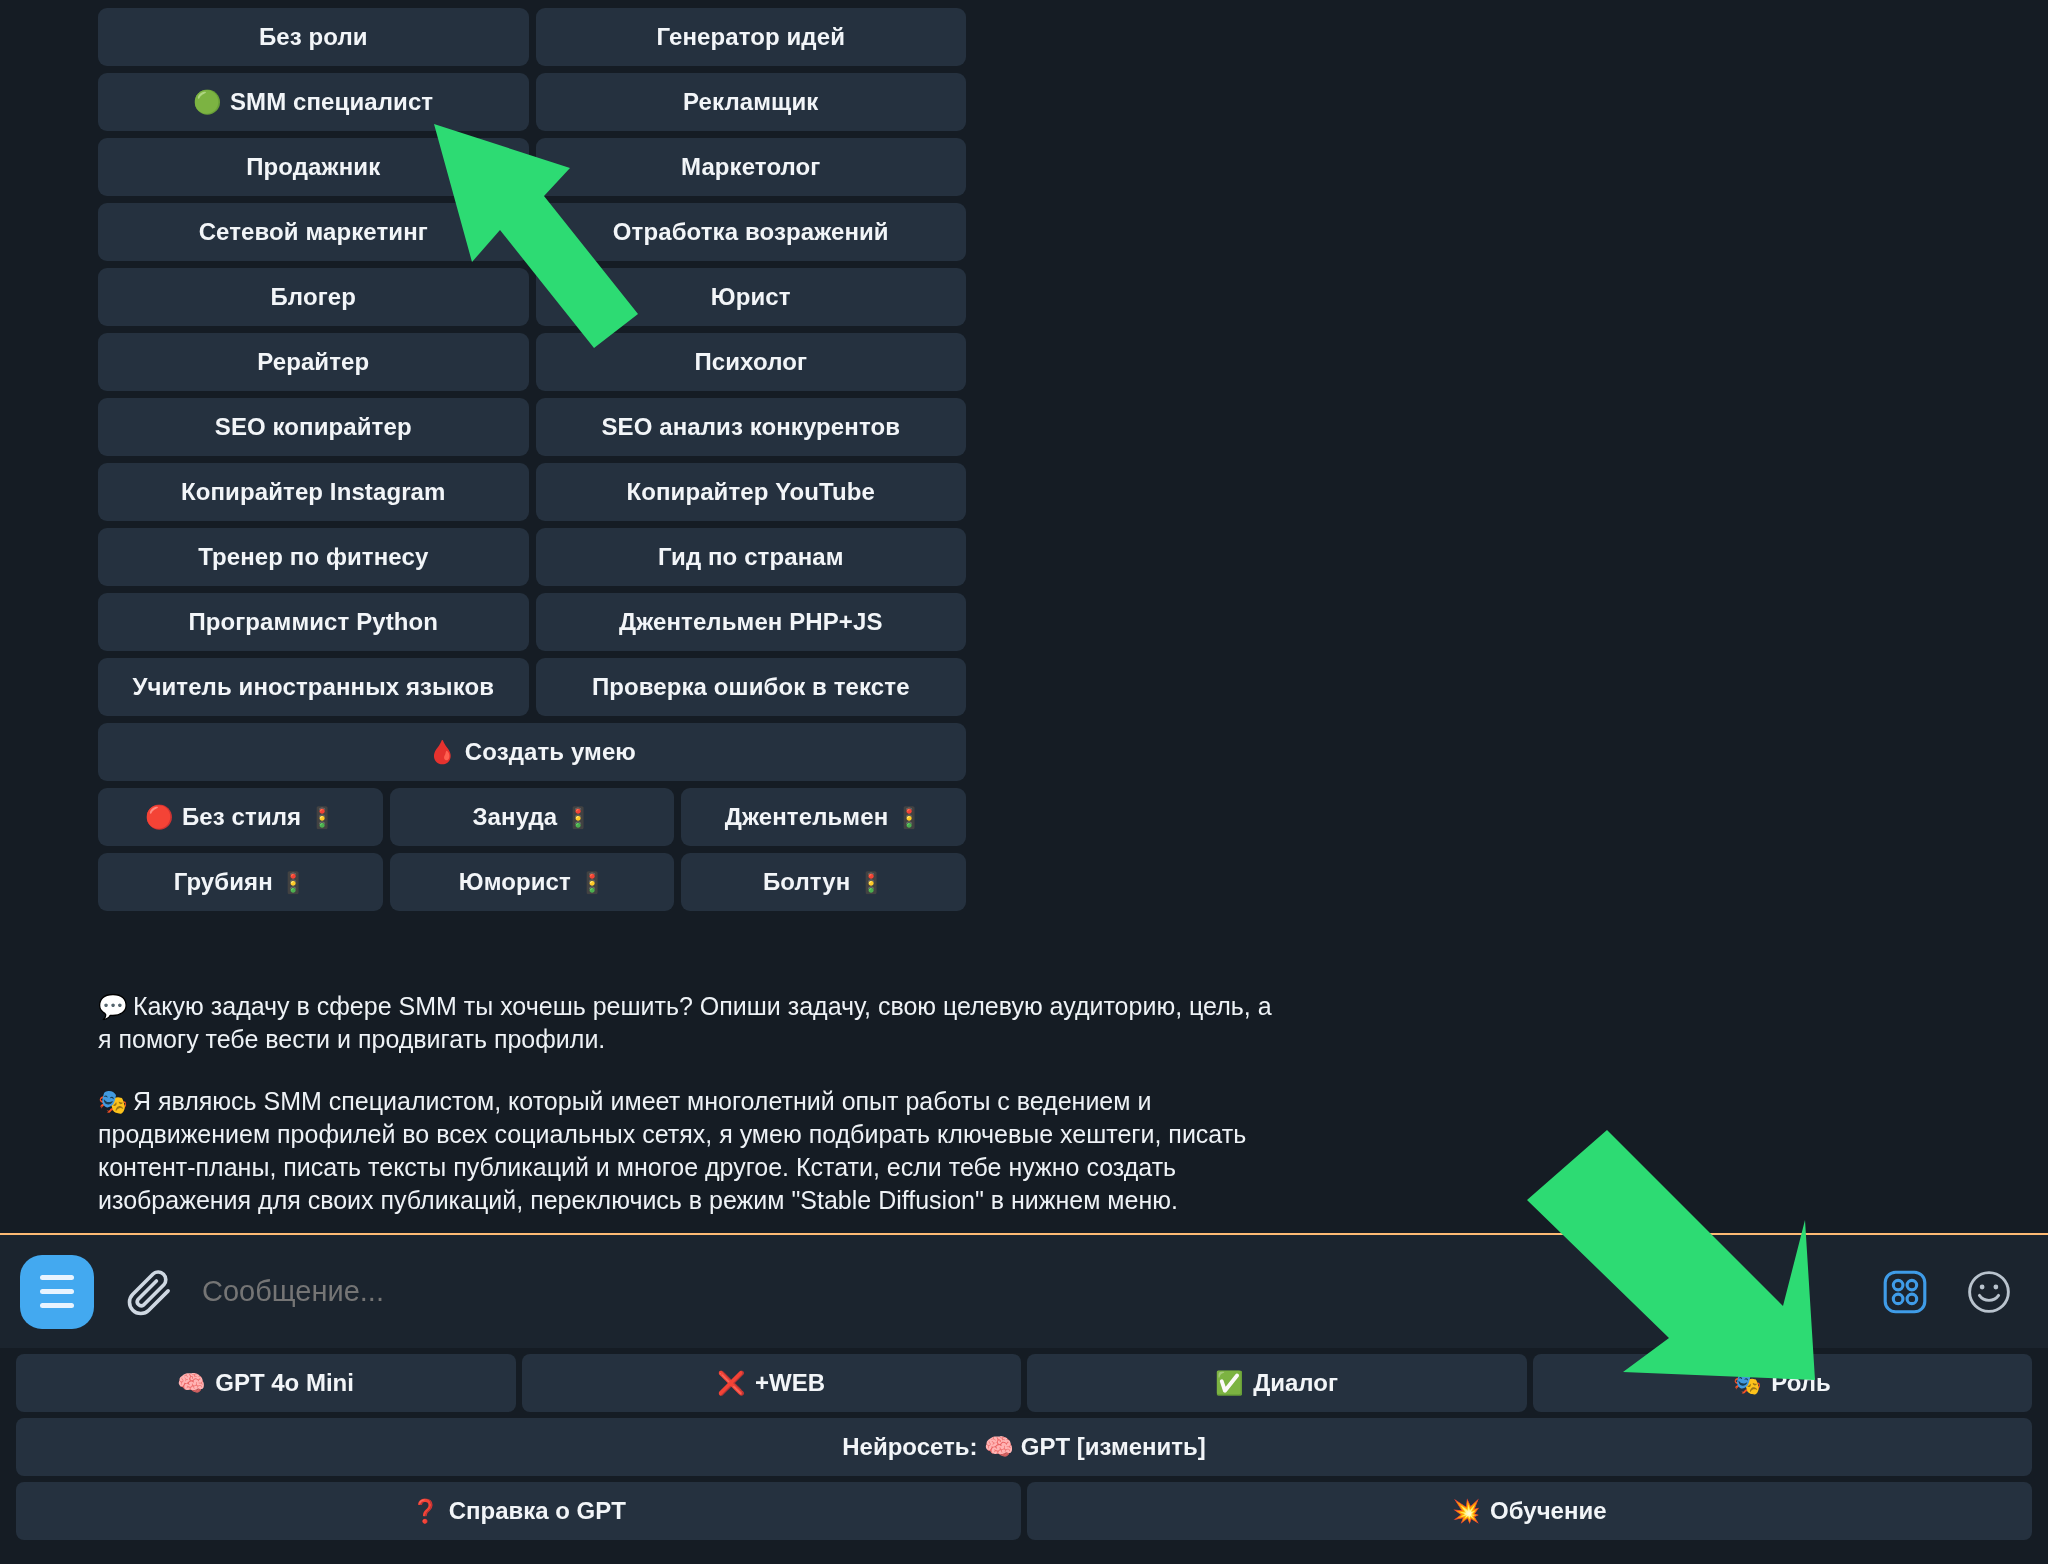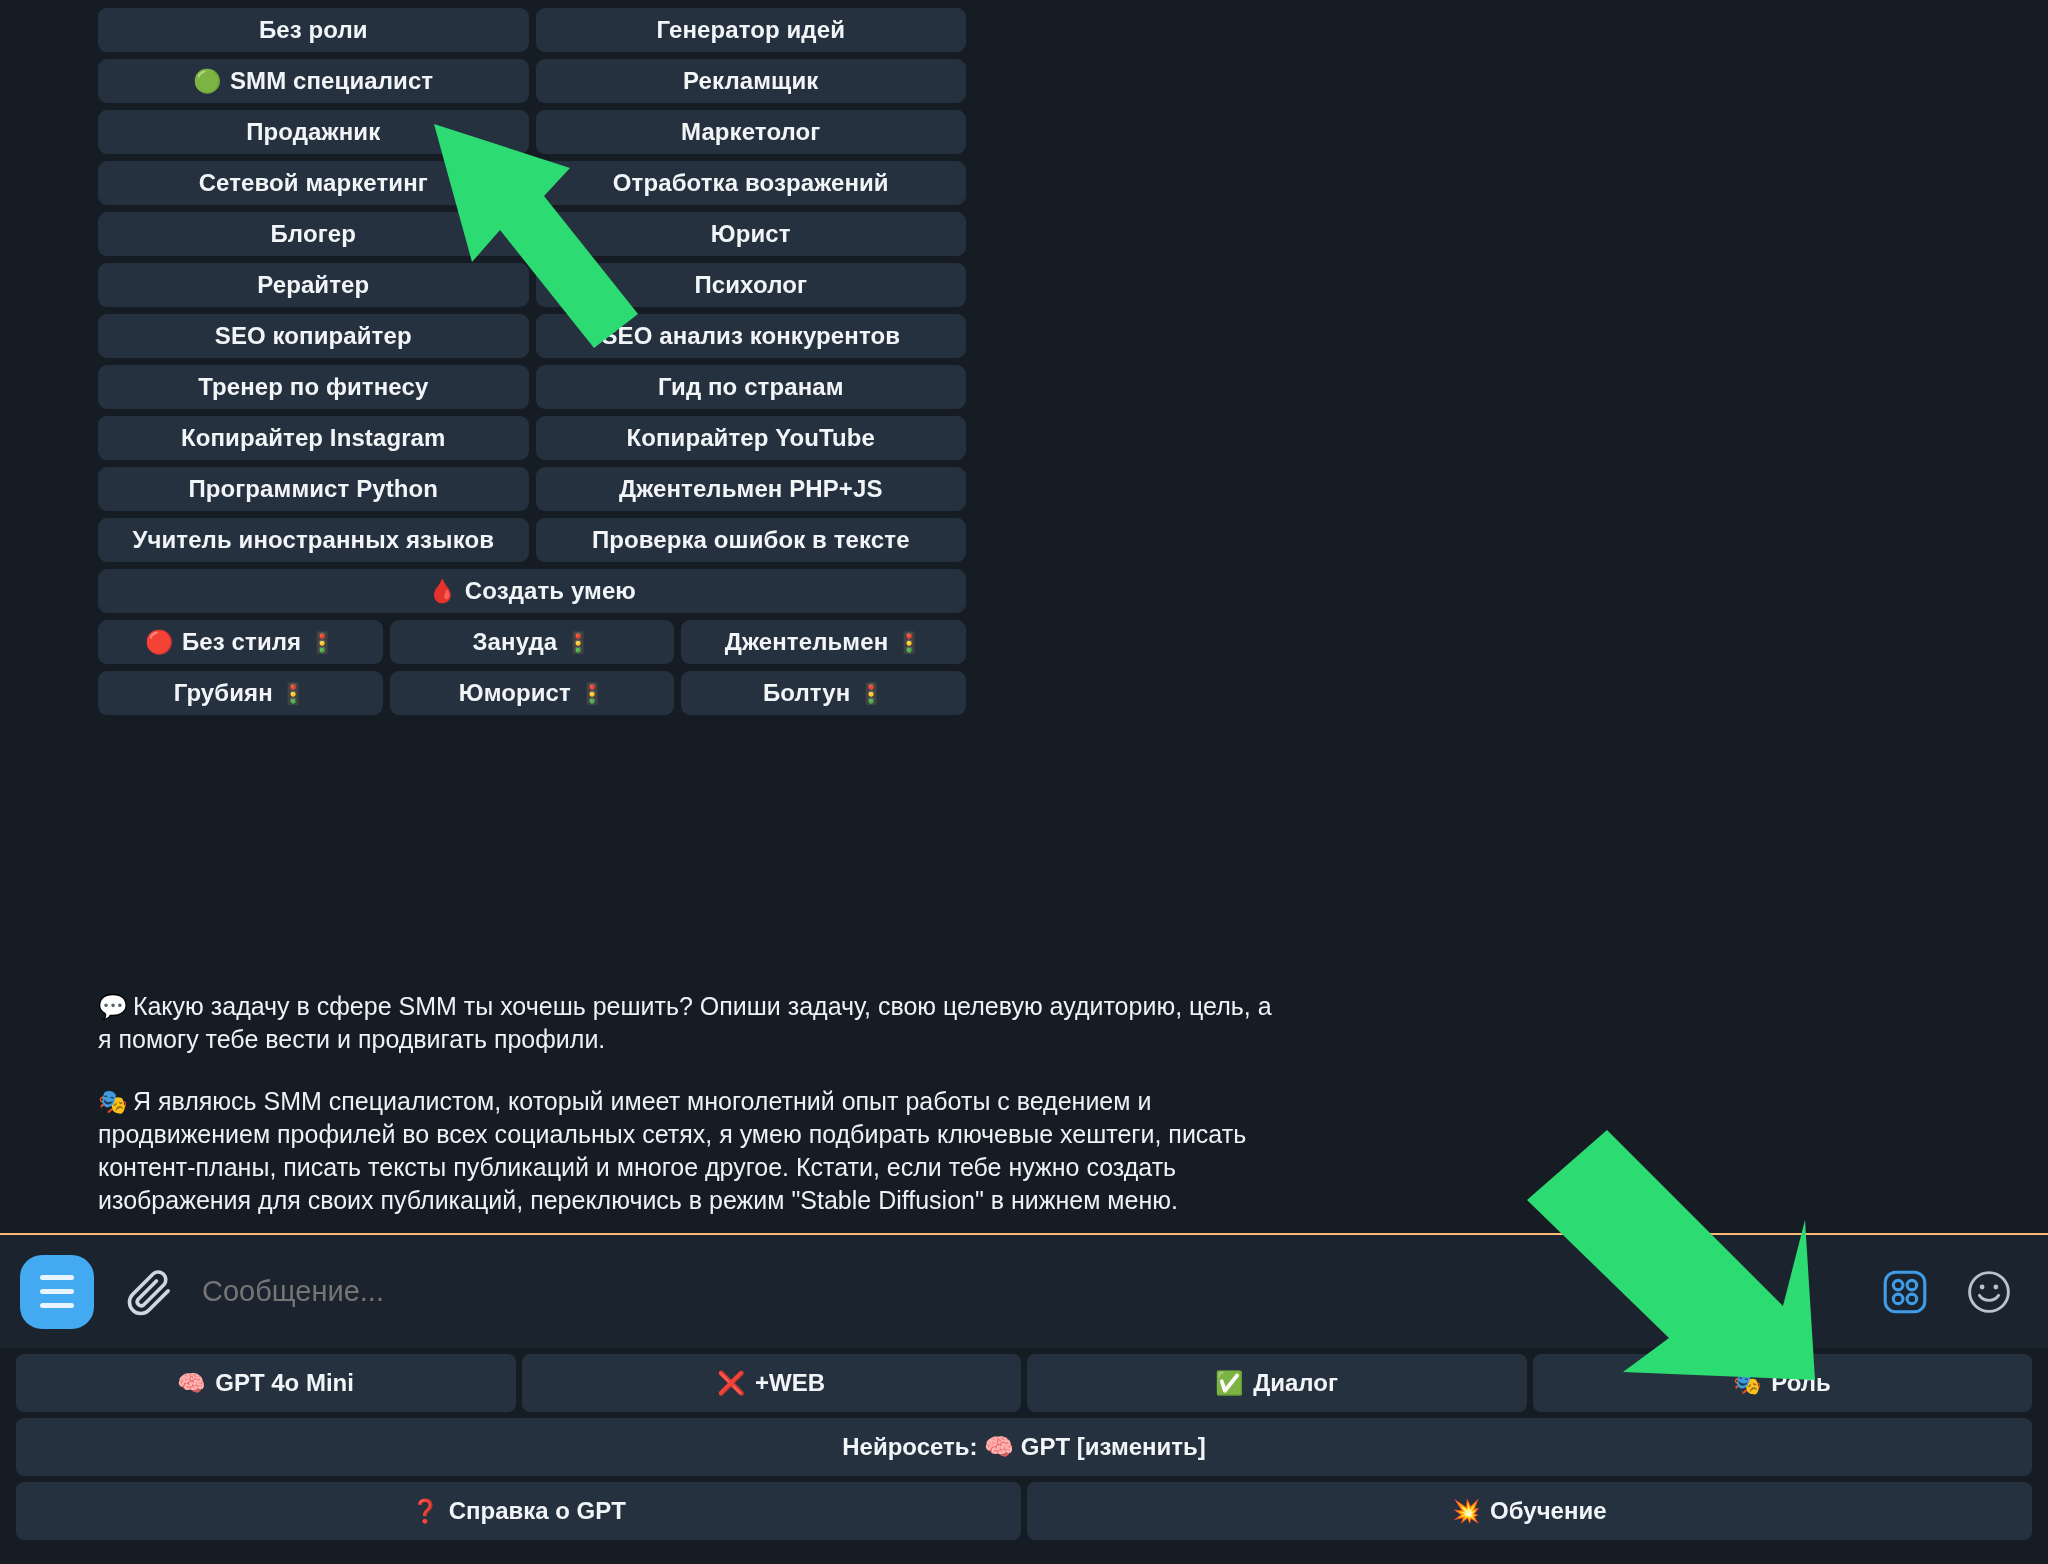--- a/index.html
+++ b/index.html
@@ -35,21 +35,21 @@
   }
   .kb-row {
     display: flex;
     gap: 7px;
     margin-bottom: 7px;
   }
   .kb-btn {
     flex: 1 1 0;
     background: #25313f;
     border-radius: 9px;
-    height: 44px;
+    height: 58px;
     display: flex;
     align-items: center;
     justify-content: center;
     font-size: 24px;
     font-weight: bold;
     color: #f2f5f8;
     letter-spacing: 0.1px;
     text-align: center;
     box-sizing: border-box;
     padding: 0 8px;
@@ -256,33 +256,33 @@
       <div class="kb-btn">
           <span>SEO копирайтер</span>
         </div>
       <div class="kb-btn">
           <span>SEO анализ конкурентов</span>
         </div>
     </div>
 
     <div class="kb-row">
       <div class="kb-btn">
+          <span>Копирайтер Instagram</span>
+        </div>
+      <div class="kb-btn">
+          <span>Копирайтер YouTube</span>
+        </div>
+    </div>
+
+    <div class="kb-row">
+      <div class="kb-btn">
           <span>Тренер по фитнесу</span>
         </div>
       <div class="kb-btn">
           <span>Гид по странам</span>
-        </div>
-    </div>
-
-    <div class="kb-row">
-      <div class="kb-btn">
-          <span>Копирайтер Instagram</span>
-        </div>
-      <div class="kb-btn">
-          <span>Копирайтер YouTube</span>
         </div>
     </div>
 
     <div class="kb-row">
       <div class="kb-btn">
           <span>Программист Python</span>
         </div>
       <div class="kb-btn">
           <span>Джентельмен PHP+JS</span>
         </div>

